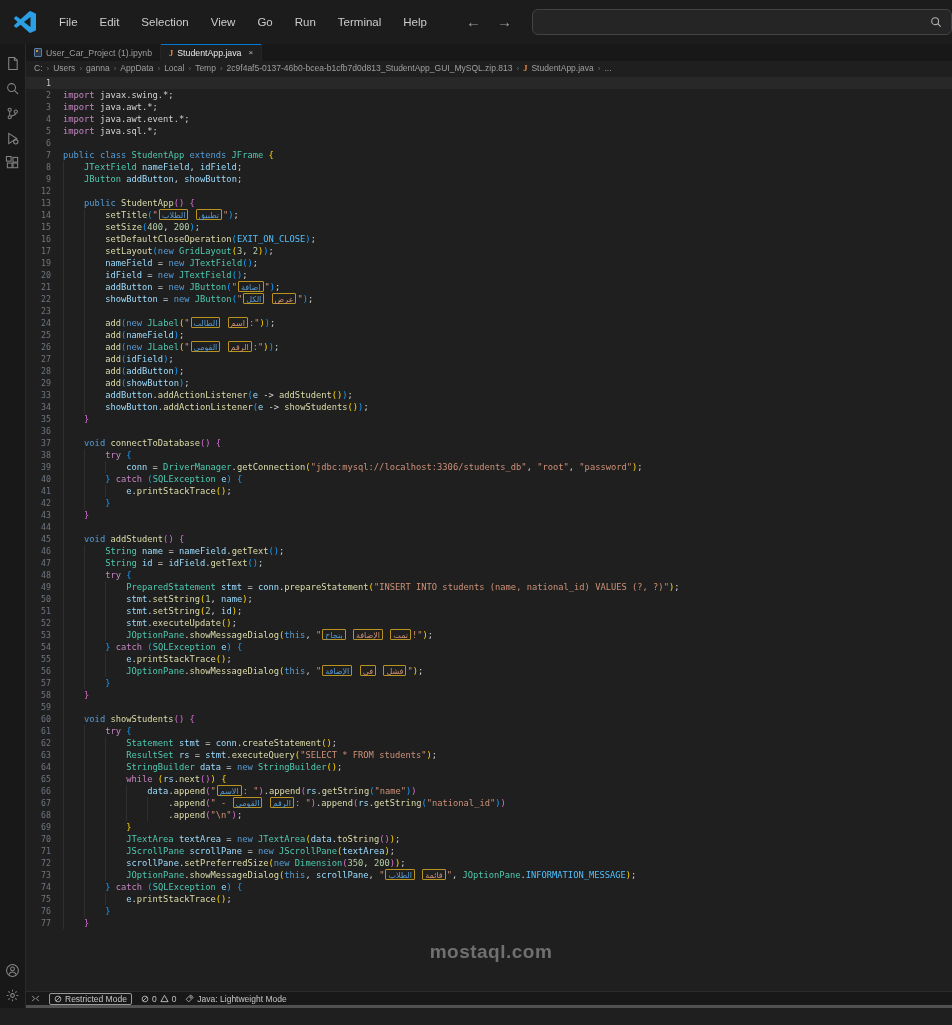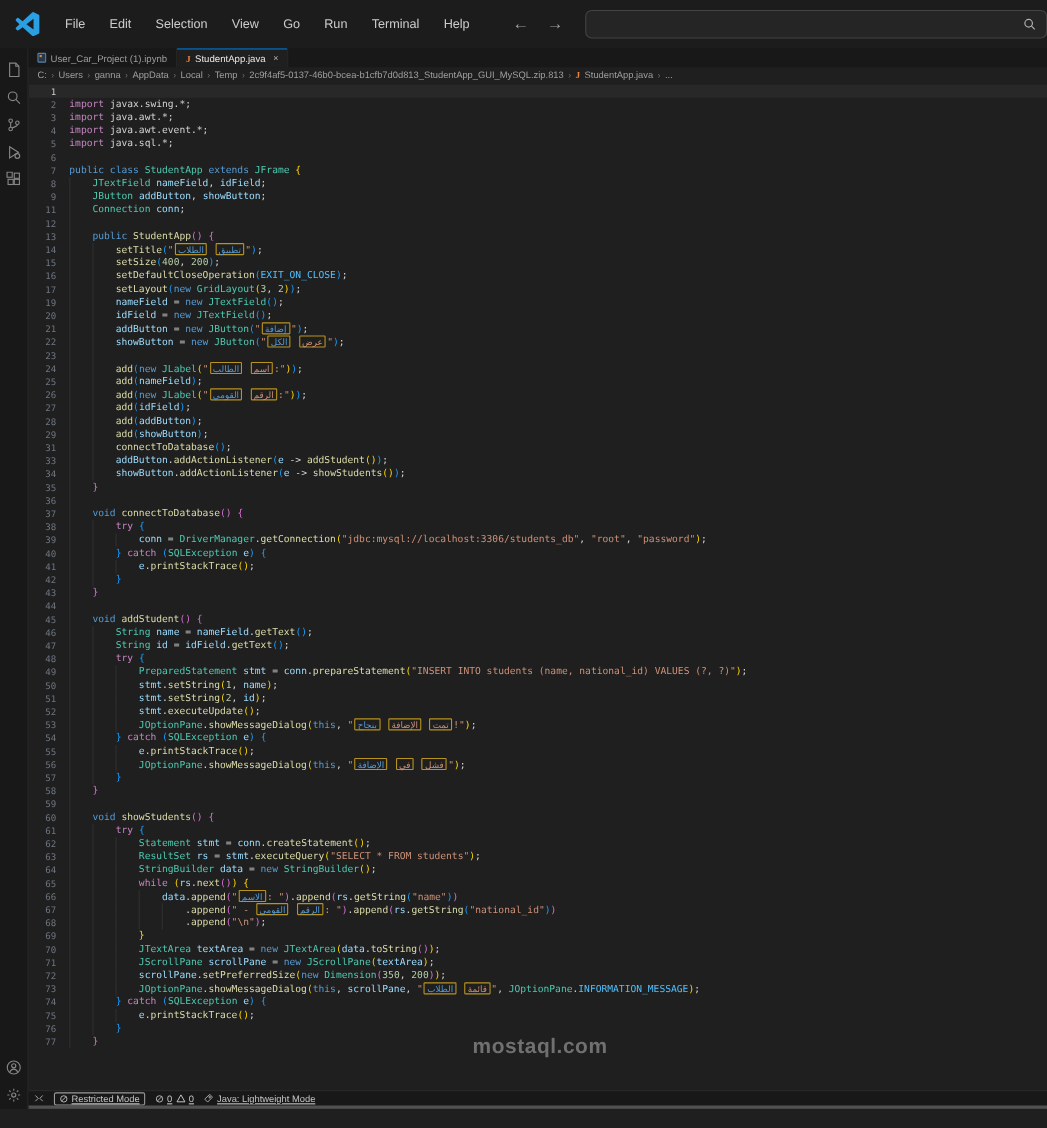--- a/index.html
+++ b/index.html
@@ -65,21 +65,21 @@
   .watermark { position:absolute; left:380px; top:866px; width:170px; text-align:center;
     color:#828282; pointer-events:none; }
   .watermark .wm-ar { font-family:"DejaVu Sans", sans-serif; font-size:36px; font-weight:bold;
     line-height:40px; direction:rtl; }
   .watermark .wm-dom { font-size:19px; color:#707070; letter-spacing:0.5px; font-weight:bold; }
 
   
   .statusbar { height:14px; background:#181818; border-top:1px solid #2b2b2b; display:flex;
     align-items:center; font-size:8.5px; color:#c5c5c5; padding:0 5px; gap:9px; flex:none; }
   .bottom-strip { height:3px; background:#515151; }
-  .status-item { display:flex; align-items:center; gap:3px; cursor:pointer;text-decoration:underline; }
+  .status-item { display:flex; align-items:center; gap:3px; cursor:pointer; }
   .restricted-badge { border:1px solid #9a9a9a; border-radius:2px; padding:0 4px; height:12px;
     display:flex; align-items:center; gap:3px; }
   .statusbar svg { stroke:#c5c5c5; fill:none; stroke-width:1; }
 </style>
 </head>
 <body>
 
 <div class="titlebar">
   <svg class="vscode-logo" viewBox="0 0 100 100">
     <path fill="#2b9fe3" d="M96.5 10.7 75.9 0.8a6 6 0 0 0-6.9 1.2L29.9 37.7 12.7 24.6a4 4 0 0 0-5.2.2L1.9 29.9a4 4 0 0 0 0 5.9L16.8 50 1.9 64.2a4 4 0 0 0 0 5.9l5.6 5.1a4 4 0 0 0 5.2.2l17.2-13.1 39.1 35.7a6 6 0 0 0 6.9 1.2l20.6-9.9A6 6 0 0 0 100 83.9V16.1a6 6 0 0 0-3.5-5.4zM75 72.3 45.3 50 75 27.7z"></path>
@@ -196,39 +196,37 @@
 
     <div class="line active"><span class="ln">1</span><span class="lc"></span></div>
         <div class="line"><span class="ln">2</span><span class="lc"><span class="tk-pk">import </span><span class="tk-pl">javax.swing.*;</span></span></div>
         <div class="line"><span class="ln">3</span><span class="lc"><span class="tk-pk">import </span><span class="tk-pl">java.awt.*;</span></span></div>
         <div class="line"><span class="ln">4</span><span class="lc"><span class="tk-pk">import </span><span class="tk-pl">java.awt.event.*;</span></span></div>
         <div class="line"><span class="ln">5</span><span class="lc"><span class="tk-pk">import </span><span class="tk-pl">java.sql.*;</span></span></div>
         <div class="line"><span class="ln">6</span><span class="lc"></span></div>
         <div class="line"><span class="ln">7</span><span class="lc"><span class="tk-kw">public class </span><span class="tk-ty">StudentApp</span><span class="tk-kw"> extends </span><span class="tk-ty">JFrame </span><span style="color: rgb(255, 215, 0);">{</span></span></div>
         <div class="line"><span class="ln">8</span><span class="lc"><span class="guide" style="left: 12px;"></span><span class="tk-pl">    </span><span class="tk-ty">JTextField</span><span class="tk-pl"> </span><span class="tk-vr">nameField</span><span class="tk-pl">, </span><span class="tk-vr">idField</span><span class="tk-pl">;</span></span></div>
         <div class="line"><span class="ln">9</span><span class="lc"><span class="guide" style="left: 12px;"></span><span class="tk-pl">    </span><span class="tk-ty">JButton</span><span class="tk-pl"> </span><span class="tk-vr">addButton</span><span class="tk-pl">, </span><span class="tk-vr">showButton</span><span class="tk-pl">;</span></span></div>
-        <div class="line"><span class="ln">11</span><span class="lc"><span class="guide" style="left: 12px;"></span><span class="tk-pl">    </span><span class="tk-ty">Connection</span><span class="tk-pl"> </span><span class="tk-vr">conn</span><span class="tk-pl">;</span></span></div>
         <div class="line"><span class="ln">12</span><span class="lc"><span class="guide" style="left: 12px;"></span></span></div>
         <div class="line"><span class="ln">13</span><span class="lc"><span class="guide" style="left: 12px;"></span><span class="tk-pl">    </span><span class="tk-kw">public </span><span class="tk-fn">StudentApp</span><span style="color: rgb(218, 112, 214);">(</span><span style="color: rgb(218, 112, 214);">)</span><span class="tk-pl"> </span><span style="color: rgb(218, 112, 214);">{</span></span></div>
         <div class="line"><span class="ln">14</span><span class="lc"><span class="guide" style="left: 12px;"></span><span class="guide" style="left: 33.07px;"></span><span class="tk-pl">        </span><span class="tk-fn">setTitle</span><span style="color: rgb(23, 159, 255);">(</span><span class="tk-st">"</span><span class="arbox arb" dir="rtl">الطلاب</span><span class="tk-st"> </span><span class="arbox arb" dir="rtl">تطبيق</span><span class="tk-st">"</span><span style="color: rgb(23, 159, 255);">)</span><span class="tk-pl">;</span></span></div>
         <div class="line"><span class="ln">15</span><span class="lc"><span class="guide" style="left: 12px;"></span><span class="guide" style="left: 33.07px;"></span><span class="tk-pl">        </span><span class="tk-fn">setSize</span><span style="color: rgb(23, 159, 255);">(</span><span class="tk-nm">400</span><span class="tk-pl">, </span><span class="tk-nm">200</span><span style="color: rgb(23, 159, 255);">)</span><span class="tk-pl">;</span></span></div>
         <div class="line"><span class="ln">16</span><span class="lc"><span class="guide" style="left: 12px;"></span><span class="guide" style="left: 33.07px;"></span><span class="tk-pl">        </span><span class="tk-fn">setDefaultCloseOperation</span><span style="color: rgb(23, 159, 255);">(</span><span class="tk-ct">EXIT_ON_CLOSE</span><span style="color: rgb(23, 159, 255);">)</span><span class="tk-pl">;</span></span></div>
         <div class="line"><span class="ln">17</span><span class="lc"><span class="guide" style="left: 12px;"></span><span class="guide" style="left: 33.07px;"></span><span class="tk-pl">        </span><span class="tk-fn">setLayout</span><span style="color: rgb(23, 159, 255);">(</span><span class="tk-kw">new </span><span class="tk-ty">GridLayout</span><span style="color: rgb(255, 215, 0);">(</span><span class="tk-nm">3</span><span class="tk-pl">, </span><span class="tk-nm">2</span><span style="color: rgb(255, 215, 0);">)</span><span style="color: rgb(23, 159, 255);">)</span><span class="tk-pl">;</span></span></div>
         <div class="line"><span class="ln">19</span><span class="lc"><span class="guide" style="left: 12px;"></span><span class="guide" style="left: 33.07px;"></span><span class="tk-pl">        </span><span class="tk-vr">nameField</span><span class="tk-pl"> = </span><span class="tk-kw">new </span><span class="tk-ty">JTextField</span><span style="color: rgb(23, 159, 255);">(</span><span style="color: rgb(23, 159, 255);">)</span><span class="tk-pl">;</span></span></div>
         <div class="line"><span class="ln">20</span><span class="lc"><span class="guide" style="left: 12px;"></span><span class="guide" style="left: 33.07px;"></span><span class="tk-pl">        </span><span class="tk-vr">idField</span><span class="tk-pl"> = </span><span class="tk-kw">new </span><span class="tk-ty">JTextField</span><span style="color: rgb(23, 159, 255);">(</span><span style="color: rgb(23, 159, 255);">)</span><span class="tk-pl">;</span></span></div>
         <div class="line"><span class="ln">21</span><span class="lc"><span class="guide" style="left: 12px;"></span><span class="guide" style="left: 33.07px;"></span><span class="tk-pl">        </span><span class="tk-vr">addButton</span><span class="tk-pl"> = </span><span class="tk-kw">new </span><span class="tk-ty">JButton</span><span style="color: rgb(23, 159, 255);">(</span><span class="tk-st">"</span><span class="arbox arb" dir="rtl">إضافة</span><span class="tk-st">"</span><span style="color: rgb(23, 159, 255);">)</span><span class="tk-pl">;</span></span></div>
         <div class="line"><span class="ln">22</span><span class="lc"><span class="guide" style="left: 12px;"></span><span class="guide" style="left: 33.07px;"></span><span class="tk-pl">        </span><span class="tk-vr">showButton</span><span class="tk-pl"> = </span><span class="tk-kw">new </span><span class="tk-ty">JButton</span><span style="color: rgb(23, 159, 255);">(</span><span class="tk-st">"</span><span class="arbox arb" dir="rtl">الكل</span><span class="tk-st"> </span><span class="arbox aro" dir="rtl">عرض</span><span class="tk-st">"</span><span style="color: rgb(23, 159, 255);">)</span><span class="tk-pl">;</span></span></div>
         <div class="line"><span class="ln">23</span><span class="lc"><span class="guide" style="left: 12px;"></span><span class="guide" style="left: 33.07px;"></span></span></div>
         <div class="line"><span class="ln">24</span><span class="lc"><span class="guide" style="left: 12px;"></span><span class="guide" style="left: 33.07px;"></span><span class="tk-pl">        </span><span class="tk-fn">add</span><span style="color: rgb(23, 159, 255);">(</span><span class="tk-kw">new </span><span class="tk-ty">JLabel</span><span style="color: rgb(255, 215, 0);">(</span><span class="tk-st">"</span><span class="arbox arb" dir="rtl">الطالب</span><span class="tk-st"> </span><span class="arbox aro" dir="rtl">اسم</span><span class="tk-st">:"</span><span style="color: rgb(255, 215, 0);">)</span><span style="color: rgb(23, 159, 255);">)</span><span class="tk-pl">;</span></span></div>
         <div class="line"><span class="ln">25</span><span class="lc"><span class="guide" style="left: 12px;"></span><span class="guide" style="left: 33.07px;"></span><span class="tk-pl">        </span><span class="tk-fn">add</span><span style="color: rgb(23, 159, 255);">(</span><span class="tk-vr">nameField</span><span style="color: rgb(23, 159, 255);">)</span><span class="tk-pl">;</span></span></div>
         <div class="line"><span class="ln">26</span><span class="lc"><span class="guide" style="left: 12px;"></span><span class="guide" style="left: 33.07px;"></span><span class="tk-pl">        </span><span class="tk-fn">add</span><span style="color: rgb(23, 159, 255);">(</span><span class="tk-kw">new </span><span class="tk-ty">JLabel</span><span style="color: rgb(255, 215, 0);">(</span><span class="tk-st">"</span><span class="arbox arb" dir="rtl">القومي</span><span class="tk-st"> </span><span class="arbox aro" dir="rtl">الرقم</span><span class="tk-st">:"</span><span style="color: rgb(255, 215, 0);">)</span><span style="color: rgb(23, 159, 255);">)</span><span class="tk-pl">;</span></span></div>
         <div class="line"><span class="ln">27</span><span class="lc"><span class="guide" style="left: 12px;"></span><span class="guide" style="left: 33.07px;"></span><span class="tk-pl">        </span><span class="tk-fn">add</span><span style="color: rgb(23, 159, 255);">(</span><span class="tk-vr">idField</span><span style="color: rgb(23, 159, 255);">)</span><span class="tk-pl">;</span></span></div>
         <div class="line"><span class="ln">28</span><span class="lc"><span class="guide" style="left: 12px;"></span><span class="guide" style="left: 33.07px;"></span><span class="tk-pl">        </span><span class="tk-fn">add</span><span style="color: rgb(23, 159, 255);">(</span><span class="tk-vr">addButton</span><span style="color: rgb(23, 159, 255);">)</span><span class="tk-pl">;</span></span></div>
         <div class="line"><span class="ln">29</span><span class="lc"><span class="guide" style="left: 12px;"></span><span class="guide" style="left: 33.07px;"></span><span class="tk-pl">        </span><span class="tk-fn">add</span><span style="color: rgb(23, 159, 255);">(</span><span class="tk-vr">showButton</span><span style="color: rgb(23, 159, 255);">)</span><span class="tk-pl">;</span></span></div>
-        <div class="line"><span class="ln">31</span><span class="lc"><span class="guide" style="left: 12px;"></span><span class="guide" style="left: 33.07px;"></span><span class="tk-pl">        </span><span class="tk-fn">connectToDatabase</span><span style="color: rgb(23, 159, 255);">(</span><span style="color: rgb(23, 159, 255);">)</span><span class="tk-pl">;</span></span></div>
         <div class="line"><span class="ln">33</span><span class="lc"><span class="guide" style="left: 12px;"></span><span class="guide" style="left: 33.07px;"></span><span class="tk-pl">        </span><span class="tk-vr">addButton</span><span class="tk-pl">.</span><span class="tk-fn">addActionListener</span><span style="color: rgb(23, 159, 255);">(</span><span class="tk-vr">e</span><span class="tk-pl"> -&gt; </span><span class="tk-fn">addStudent</span><span style="color: rgb(255, 215, 0);">(</span><span style="color: rgb(255, 215, 0);">)</span><span style="color: rgb(23, 159, 255);">)</span><span class="tk-pl">;</span></span></div>
         <div class="line"><span class="ln">34</span><span class="lc"><span class="guide" style="left: 12px;"></span><span class="guide" style="left: 33.07px;"></span><span class="tk-pl">        </span><span class="tk-vr">showButton</span><span class="tk-pl">.</span><span class="tk-fn">addActionListener</span><span style="color: rgb(23, 159, 255);">(</span><span class="tk-vr">e</span><span class="tk-pl"> -&gt; </span><span class="tk-fn">showStudents</span><span style="color: rgb(255, 215, 0);">(</span><span style="color: rgb(255, 215, 0);">)</span><span style="color: rgb(23, 159, 255);">)</span><span class="tk-pl">;</span></span></div>
         <div class="line"><span class="ln">35</span><span class="lc"><span class="guide" style="left: 12px;"></span><span class="tk-pl">    </span><span style="color: rgb(218, 112, 214);">}</span></span></div>
         <div class="line"><span class="ln">36</span><span class="lc"><span class="guide" style="left: 12px;"></span></span></div>
         <div class="line"><span class="ln">37</span><span class="lc"><span class="guide" style="left: 12px;"></span><span class="tk-pl">    </span><span class="tk-kw">void </span><span class="tk-fn">connectToDatabase</span><span style="color: rgb(218, 112, 214);">(</span><span style="color: rgb(218, 112, 214);">)</span><span class="tk-pl"> </span><span style="color: rgb(218, 112, 214);">{</span></span></div>
         <div class="line"><span class="ln">38</span><span class="lc"><span class="guide" style="left: 12px;"></span><span class="guide" style="left: 33.07px;"></span><span class="tk-pl">        </span><span class="tk-pk">try</span><span class="tk-pl"> </span><span style="color: rgb(23, 159, 255);">{</span></span></div>
         <div class="line"><span class="ln">39</span><span class="lc"><span class="guide" style="left: 12px;"></span><span class="guide" style="left: 33.07px;"></span><span class="guide" style="left: 54.14px;"></span><span class="tk-pl">            </span><span class="tk-vr">conn</span><span class="tk-pl"> = </span><span class="tk-ty">DriverManager</span><span class="tk-pl">.</span><span class="tk-fn">getConnection</span><span style="color: rgb(255, 215, 0);">(</span><span class="tk-st">"jdbc:mysql://localhost:3306/students_db"</span><span class="tk-pl">, </span><span class="tk-st">"root"</span><span class="tk-pl">, </span><span class="tk-st">"password"</span><span style="color: rgb(255, 215, 0);">)</span><span class="tk-pl">;</span></span></div>
         <div class="line"><span class="ln">40</span><span class="lc"><span class="guide" style="left: 12px;"></span><span class="guide" style="left: 33.07px;"></span><span class="tk-pl">        </span><span style="color: rgb(23, 159, 255);">}</span><span class="tk-pl"> </span><span class="tk-pk">catch</span><span class="tk-pl"> </span><span style="color: rgb(23, 159, 255);">(</span><span class="tk-ty">SQLException</span><span class="tk-pl"> </span><span class="tk-vr">e</span><span style="color: rgb(23, 159, 255);">)</span><span class="tk-pl"> </span><span style="color: rgb(23, 159, 255);">{</span></span></div>
         <div class="line"><span class="ln">41</span><span class="lc"><span class="guide" style="left: 12px;"></span><span class="guide" style="left: 33.07px;"></span><span class="guide" style="left: 54.14px;"></span><span class="tk-pl">            </span><span class="tk-vr">e</span><span class="tk-pl">.</span><span class="tk-fn">printStackTrace</span><span style="color: rgb(255, 215, 0);">(</span><span style="color: rgb(255, 215, 0);">)</span><span class="tk-pl">;</span></span></div>
         <div class="line"><span class="ln">42</span><span class="lc"><span class="guide" style="left: 12px;"></span><span class="guide" style="left: 33.07px;"></span><span class="tk-pl">        </span><span style="color: rgb(23, 159, 255);">}</span></span></div>

